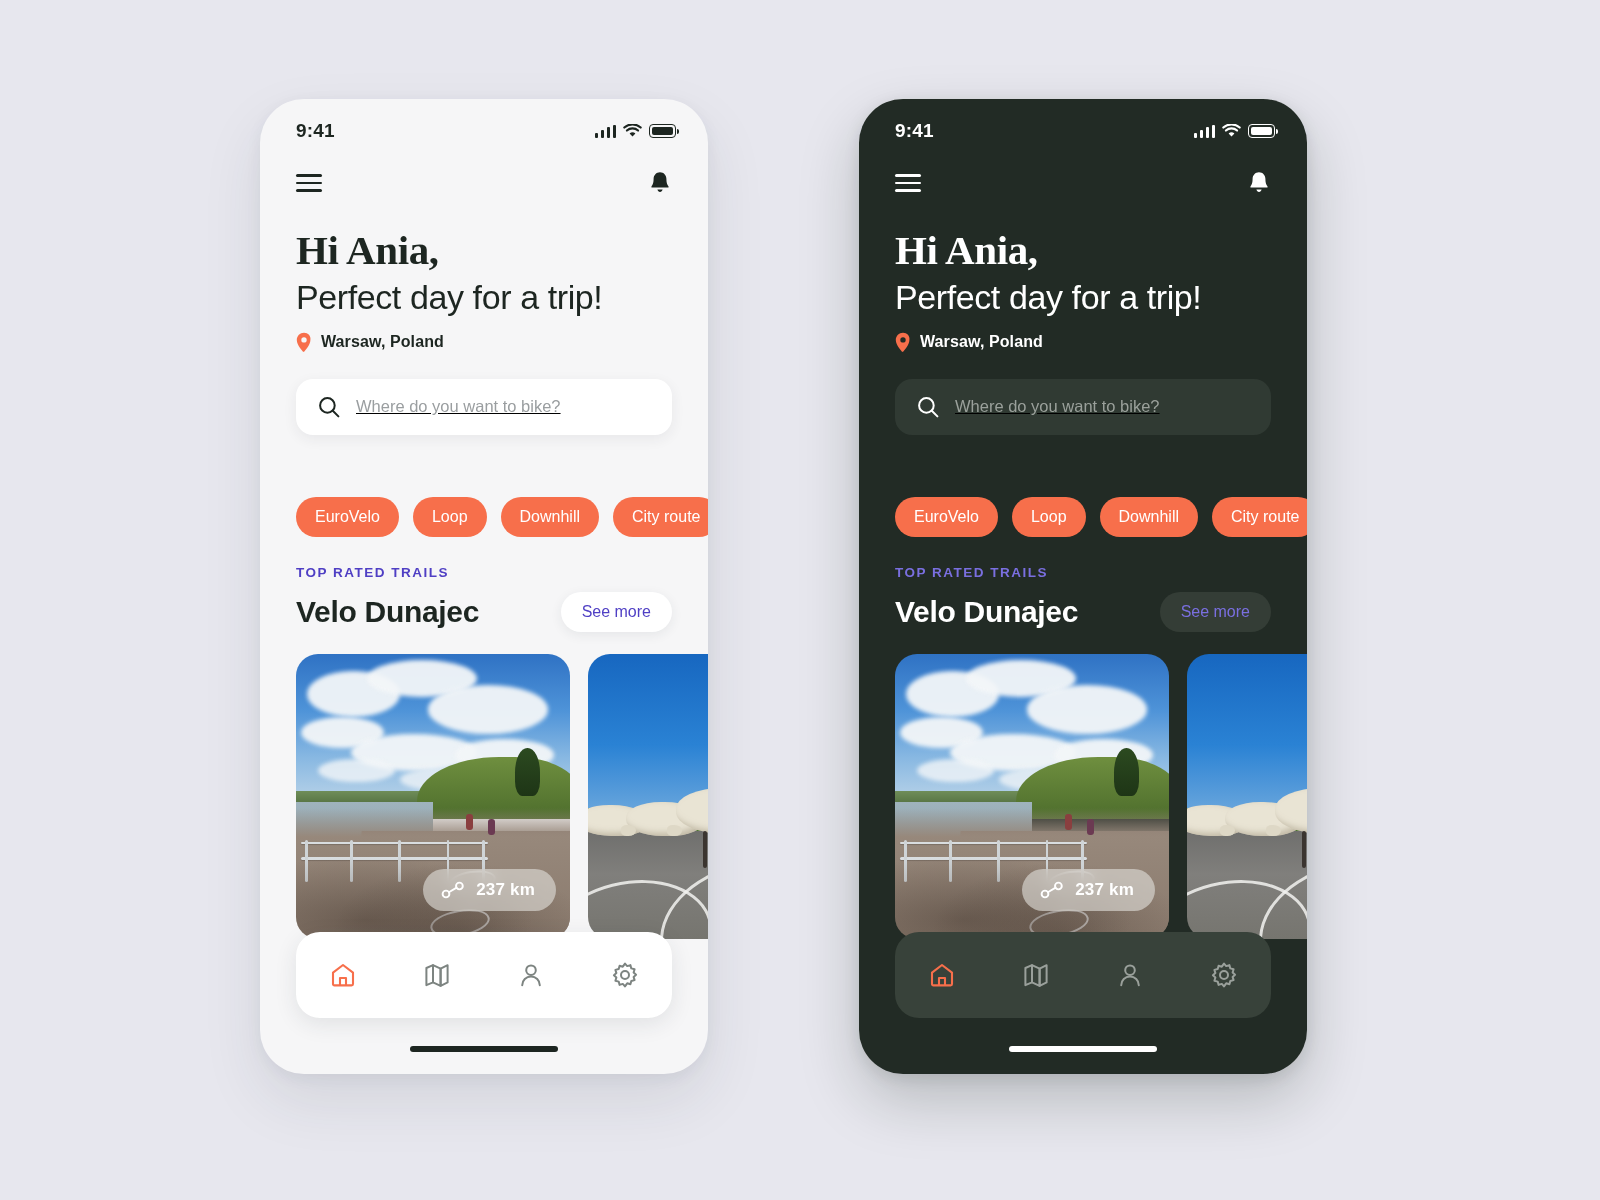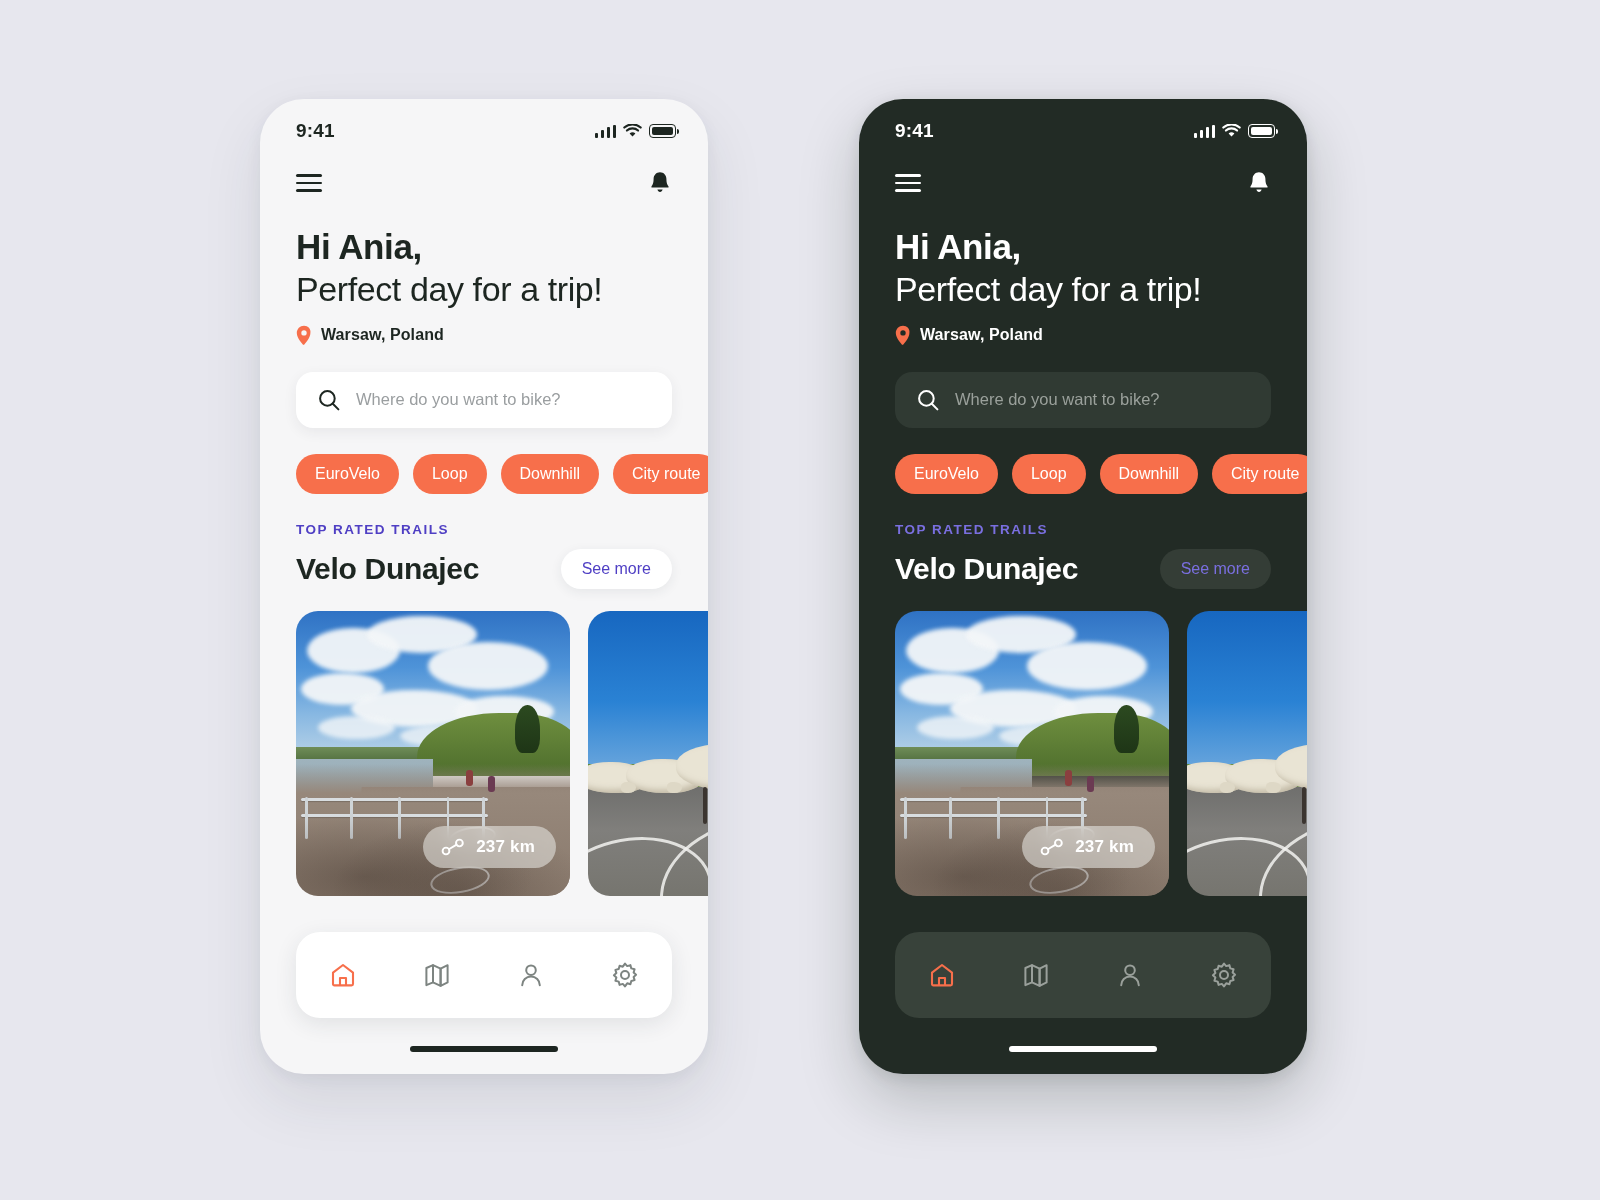--- a/index.html
+++ b/index.html
@@ -77,53 +77,53 @@
   .hamburger span {
     display:block; height: 2.6px; border-radius: 2px; margin: 5px 0;
   }
   .light .hamburger span { background: #1d2621; }
   .dark  .hamburger span { background: #ffffff; }
   .bell { width: 24px; height: 26px; cursor: pointer; }
 
   
   .greeting { padding: 22px 36px 0 36px; }
   .greet-bold {
-    font-size: 35px; font-weight: 700; letter-spacing: -.4px; line-height: 1.24;
+    font-size: 41px; font-weight: 700; letter-spacing: -.4px; line-height: 1.24; font-family: Liberation Serif, serif;
   }
   .greet-light {
     font-size: 34px; font-weight: 400; letter-spacing: -.4px; line-height: 1.24;
   }
   .light .greet-bold, .light .greet-light { color: #1d2621; }
   .dark  .greet-bold, .dark  .greet-light { color: #ffffff; }
 
   .loc-row {
     display: flex; align-items: center; gap: 9px;
     padding: 14px 36px 0 36px;
   }
   .loc-text { font-size: 16px; font-weight: 600; letter-spacing: .1px; }
   .light .loc-text { color: #1d2621; }
   .dark  .loc-text { color: #ffffff; }
 
   
-  .search-wrap { padding: 26px 36px 0 36px; }
+  .search-wrap { padding: 26px 36px 0 36px; text-decoration: underline; }
   .search {
     display: flex; align-items: center; gap: 16px;
     height: 56px; border-radius: 17px; padding: 0 22px;
     cursor: text;
   }
   .light .search { background: #ffffff; box-shadow: 0 4px 14px rgba(40,45,60,.07); }
   .dark  .search { background: #303a33; }
   .search-ph { font-size: 16.5px; }
   .light .search-ph { color: #9a9ea0; }
   .dark  .search-ph { color: #9aa09b; }
 
   
   .chips {
     display: flex; gap: 14px; padding: 26px 0 0 36px;
-    overflow: hidden; white-space: nowrap;
+    overflow: hidden; white-space: nowrap; margin-top: 36px;
   }
   .chip {
     background: #f76f4b;
     color: #ffffff;
     font-size: 16px; font-weight: 500;
     border-radius: 24px;
     padding: 12px 19px;
     line-height: 1;
     cursor: pointer;
     flex: none;

